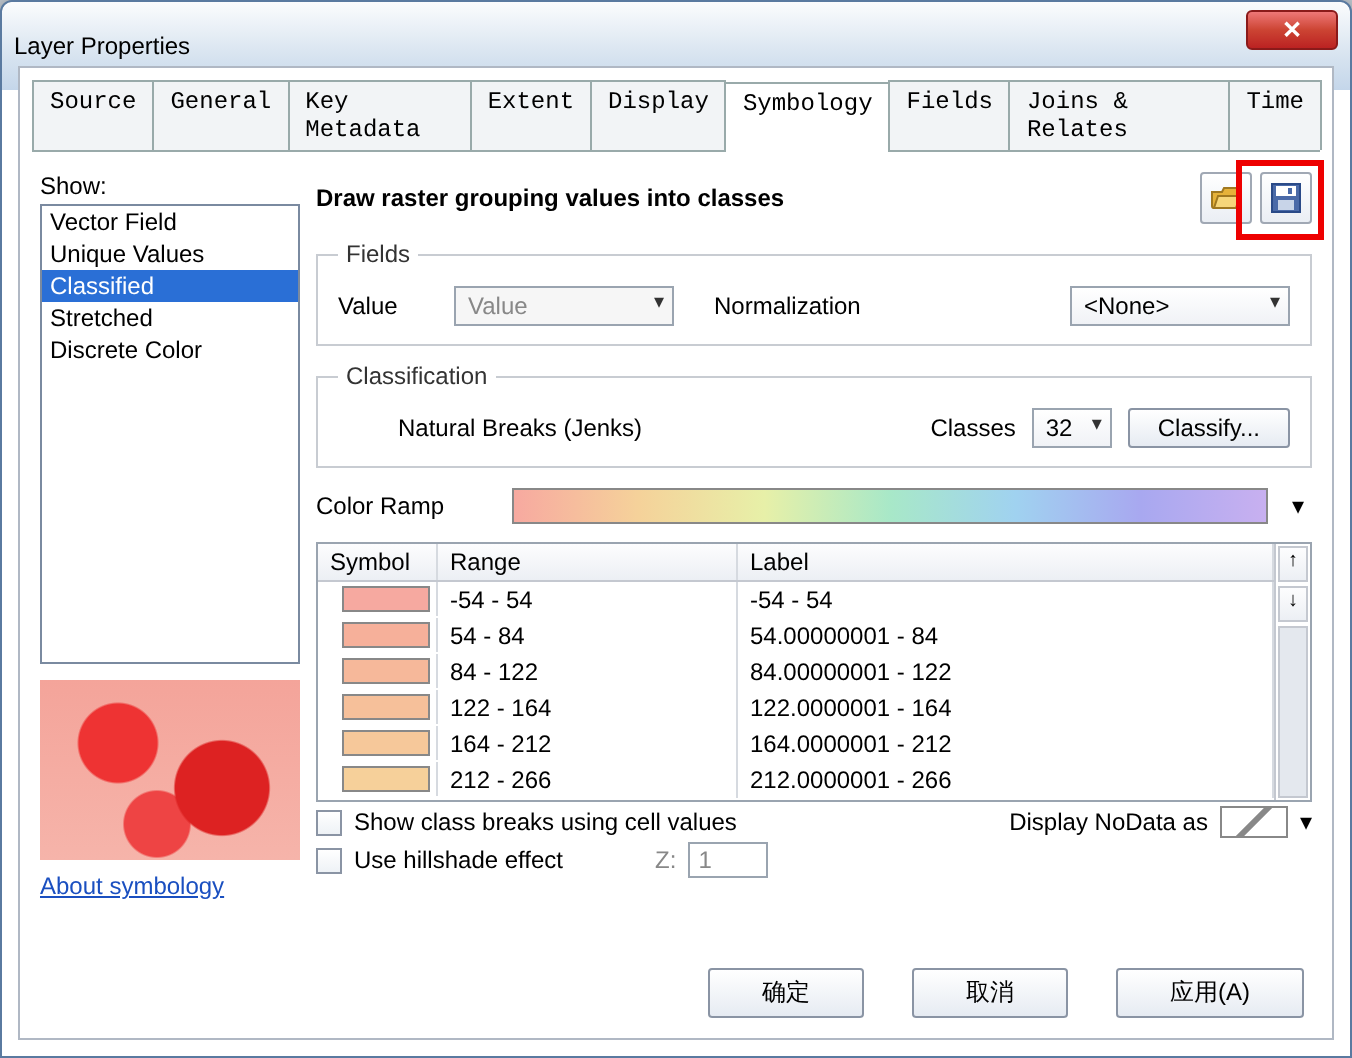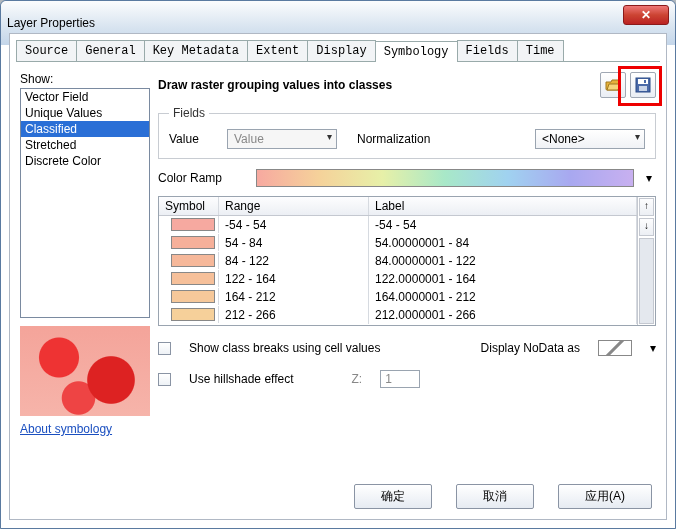--- a/index.html
+++ b/index.html
@@ -45,21 +45,21 @@
   .table { flex:1; overflow:hidden;}
   .thead { display:flex; background:linear-gradient(#fdfdfe,#eceff4); border-bottom:1px solid #c4c8d0;}
   .th, .td { padding:2px 6px; border-right:1px solid #d6dae0;}
   .c-sym { width:60px;}
   .c-range { width:150px;}
   .c-label { flex:1;}
   .trow { display:flex; height:18px; align-items:flex-start;}
   .swatch { width:44px; height:13px; border:1px solid #888; margin-left:6px;}
   .sidebtns { width:18px; display:flex; flex-direction:column; border-left:1px solid #c4c8d0;}
   .sidebtns div { flex:0 0 18px; border:1px solid #c4c8d0; margin:1px; background:linear-gradient(#fdfdfe,#eceff4); text-align:center; line-height:14px; font-size:10px;}
-  .checkrow { display:flex; align-items:center; gap:18px; margin-top:14px;}
+  .checkrow { display:flex; align-items:center; gap:6px; margin-top:2px;}
   .checkbox { width:13px; height:13px; border:1px solid #8a94a4; background:linear-gradient(#fff,#eef2f6);}
   .nodata-swatch { width:34px; height:16px; border:1px solid #888; background:linear-gradient(135deg,#fff 45%,#888 46%,#888 54%,#fff 55%);}
   .footer { position:absolute; bottom:10px; right:14px; display:flex; gap:24px;}
   .footer .btn { padding:3px 26px;}
   .num-input { border:1px solid #9aa4b0; padding:1px 4px; width:40px; color:#888; background:#fff;}
 </style>
 </head>
 <body>
 
 <div class="window">
@@ -69,20 +69,21 @@
   </div>
   <div class="content">
     <div class="tabs">
       <div class="tab">Source</div>
       <div class="tab">General</div>
       <div class="tab">Key Metadata</div>
       <div class="tab">Extent</div>
       <div class="tab">Display</div>
       <div class="tab active">Symbology</div>
       <div class="tab">Fields</div>
+      <div class="tab">Joins &amp; Relates</div>
       <div class="tab">Time</div>
     </div>
 
     <div class="body">
       <div class="left">
         <div class="show-label">Show:</div>
         <div class="show-list">
           <div>Vector Field</div>
           <div>Unique Values</div>
           <div class="sel">Classified</div>
@@ -116,20 +117,29 @@
         <fieldset>
           <legend>Fields</legend>
           <div class="row">
             <span class="label">Value</span>
             <span class="dropdown disabled" style="width:110px;">Value</span>
             <span style="margin-left:12px;">Normalization</span>
             <span class="dropdown" style="width:110px; margin-left:auto;">&lt;None&gt;</span>
           </div>
         </fieldset>
 
+        <fieldset>
+          <legend>Classification</legend>
+          <div class="row">
+            <span style="margin-left:30px;">Natural Breaks (Jenks)</span>
+            <span style="margin-left:auto;">Classes</span>
+            <span class="dropdown" style="width:40px;">32</span>
+            <span class="btn">Classify...</span>
+          </div>
+        </fieldset>
 
         <div class="row" style="margin-top:10px;">
           <span style="width:90px;">Color Ramp</span>
           <div class="ramp"></div>
           <div class="ramp-caret">▾</div>
         </div>
 
         <div class="table-wrap">
           <div class="table">
             <div class="thead">

